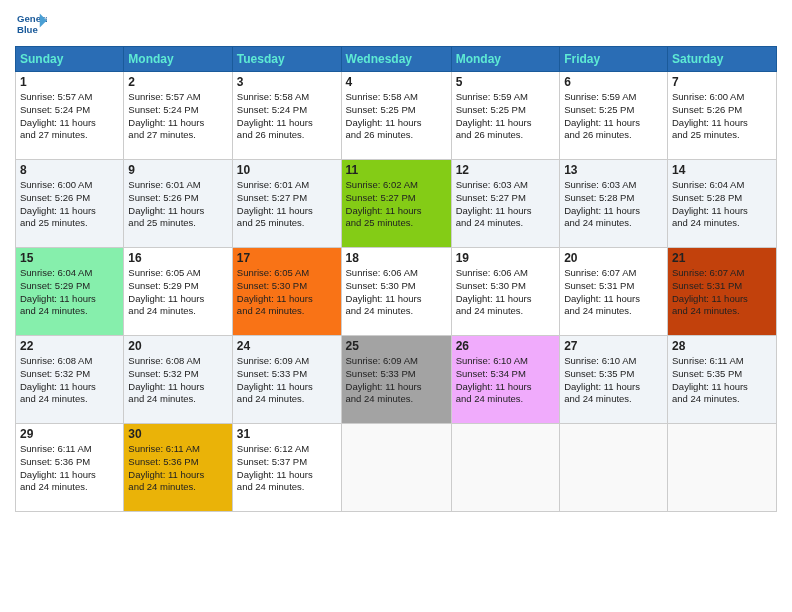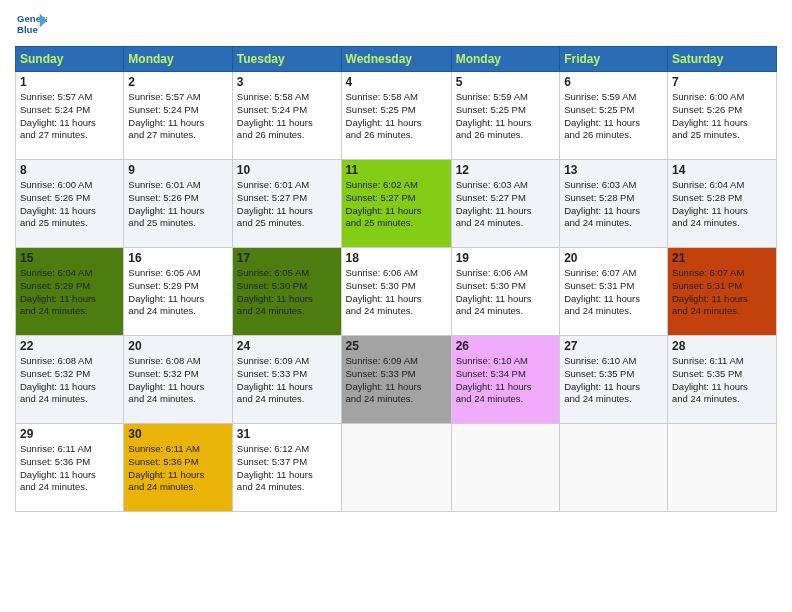--- a/index.html
+++ b/index.html
@@ -47,21 +47,21 @@
       font-size: 14px;
       color: #444;
     }
     .calendar {
       width: 100%;
       border-collapse: collapse;
       font-size: 10px;
     }
     .calendar th {
       background: #2a6db5;
-      color: #bef264;
+      color: #5eead4;
       padding: 5px 4px;
       text-align: left;
       font-size: 12px;
       font-weight: bold;
       border: 1px solid #1a5a9a;
     }
     .calendar td {
       vertical-align: top;
       border: 1px solid #ccc;
       padding: 3px 4px;
@@ -222,35 +222,35 @@
           </td>
           <td style="background: rgb(240, 244, 248);">
             <span class="day-num">14</span>
             <div class="day-info" style="white-space: pre-line;">Sunrise: 6:04 AM
 Sunset: 5:28 PM
 Daylight: 11 hours
 and 24 minutes.</div>
           </td>
         </tr>
         <tr>
-          <td style="background: #4d7c0f;">
+          <td style="background: #86efac;">
             <span class="day-num">15</span>
             <div class="day-info" style="white-space: pre-line;">Sunrise: 6:04 AM
 Sunset: 5:29 PM
 Daylight: 11 hours
 and 24 minutes.</div>
           </td>
           <td style="background: rgb(255, 255, 255);">
             <span class="day-num">16</span>
             <div class="day-info" style="white-space: pre-line;">Sunrise: 6:05 AM
 Sunset: 5:29 PM
 Daylight: 11 hours
 and 24 minutes.</div>
           </td>
-          <td style="background: #4d7c0f;">
+          <td style="background: #f97316;">
             <span class="day-num">17</span>
             <div class="day-info" style="white-space: pre-line;">Sunrise: 6:05 AM
 Sunset: 5:30 PM
 Daylight: 11 hours
 and 24 minutes.</div>
           </td>
           <td style="background: rgb(255, 255, 255);">
             <span class="day-num">18</span>
             <div class="day-info" style="white-space: pre-line;">Sunrise: 6:06 AM
 Sunset: 5:30 PM

